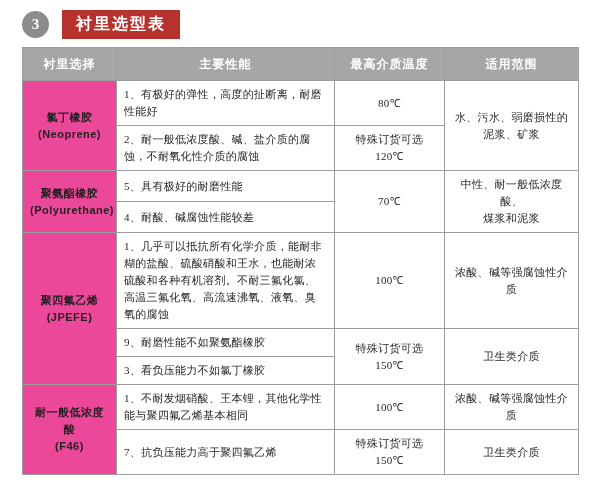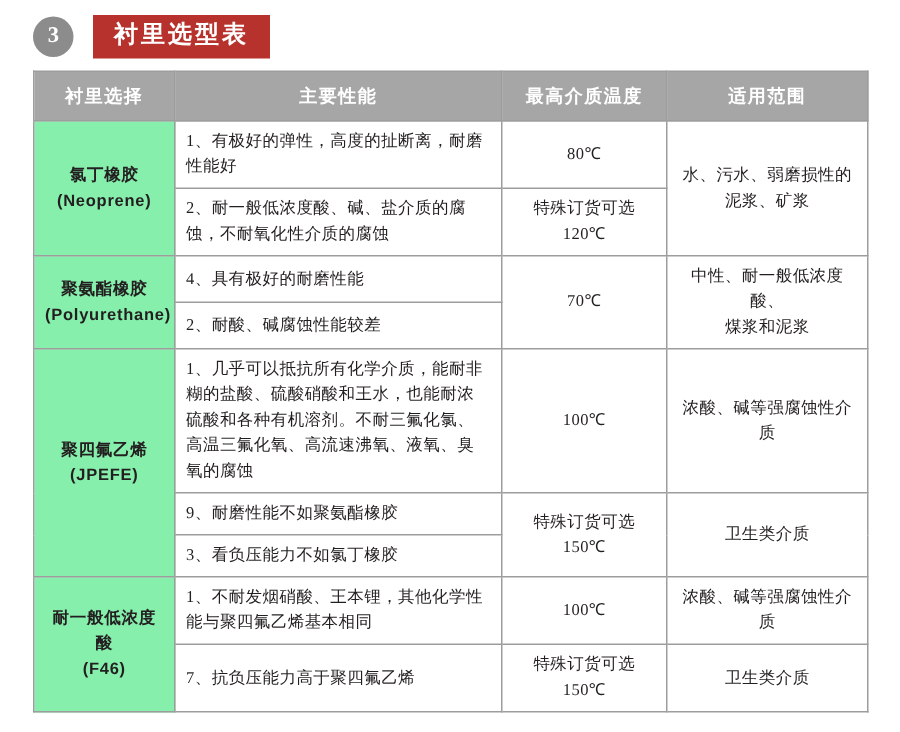--- a/index.html
+++ b/index.html
@@ -86,21 +86,21 @@
   col.c1 { width: 94px; }
   col.c2 { width: 218px; }
   col.c3 { width: 110px; }
   col.c4 { width: 134px; }
 
   td.name {
     text-align: center;
     font-weight: bold;
     font-size: 11.5px;
     line-height: 16px;
-    background: #86efac;
+    background: #ec4899;
     letter-spacing: 0.5px;
   }
   td.perf {
     text-align: left;
     letter-spacing: 0.3px;
     font-family: Liberation Serif, serif;
   }
   td.temp, td.scope {
     text-align: center;
     letter-spacing: 0.3px;
@@ -158,31 +158,31 @@
             <td class="temp">
               <span class="nowrap-line">特殊订货可选</span>
               <span class="nowrap-line">120℃</span>
             </td>
           </tr>
           <tr>
             <td class="name" rowspan="2">
               <span class="nowrap-line">聚氨酯橡胶</span>
               <span class="nowrap-line">(Polyurethane)</span>
             </td>
-            <td class="perf">4、具有极好的耐磨性能</td>
+            <td class="perf">5、具有极好的耐磨性能</td>
             <td class="temp" rowspan="2">
               <span class="nowrap-line">70℃</span>
             </td>
             <td class="scope" rowspan="2">
               <span class="nowrap-line">中性、耐一般低浓度酸、</span>
               <span class="nowrap-line">煤浆和泥浆</span>
             </td>
           </tr>
           <tr>
-            <td class="perf">2、耐酸、碱腐蚀性能较差</td>
+            <td class="perf">4、耐酸、碱腐蚀性能较差</td>
           </tr>
           <tr>
             <td class="name" rowspan="3">
               <span class="nowrap-line">聚四氟乙烯</span>
               <span class="nowrap-line">(JPEFE)</span>
             </td>
             <td class="perf">1、几乎可以抵抗所有化学介质，能耐非糊的盐酸、硫酸硝酸和王水，也能耐浓硫酸和各种有机溶剂。不耐三氟化氯、高温三氟化氧、高流速沸氧、液氧、臭氧的腐蚀</td>
             <td class="temp">
               <span class="nowrap-line">100℃</span>
             </td>

